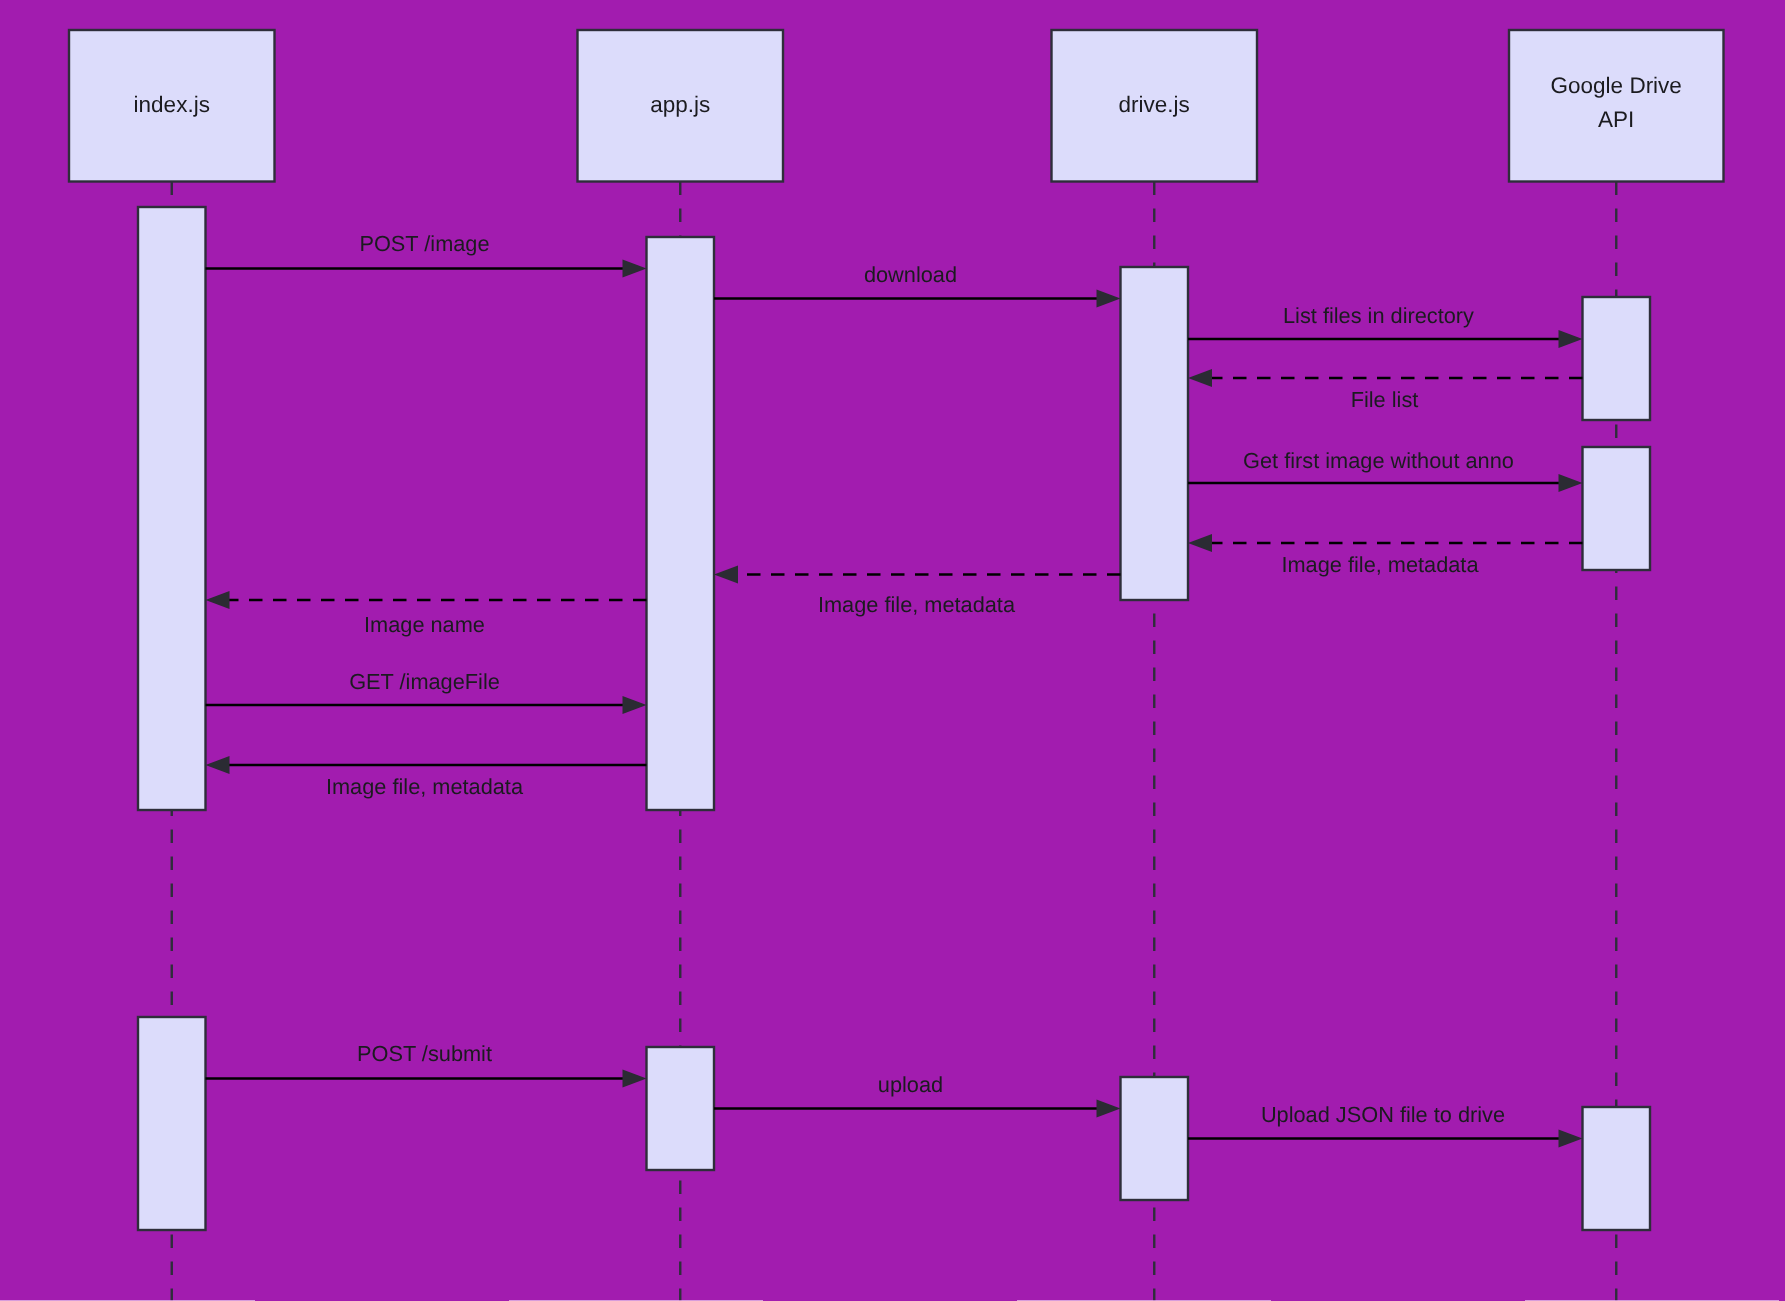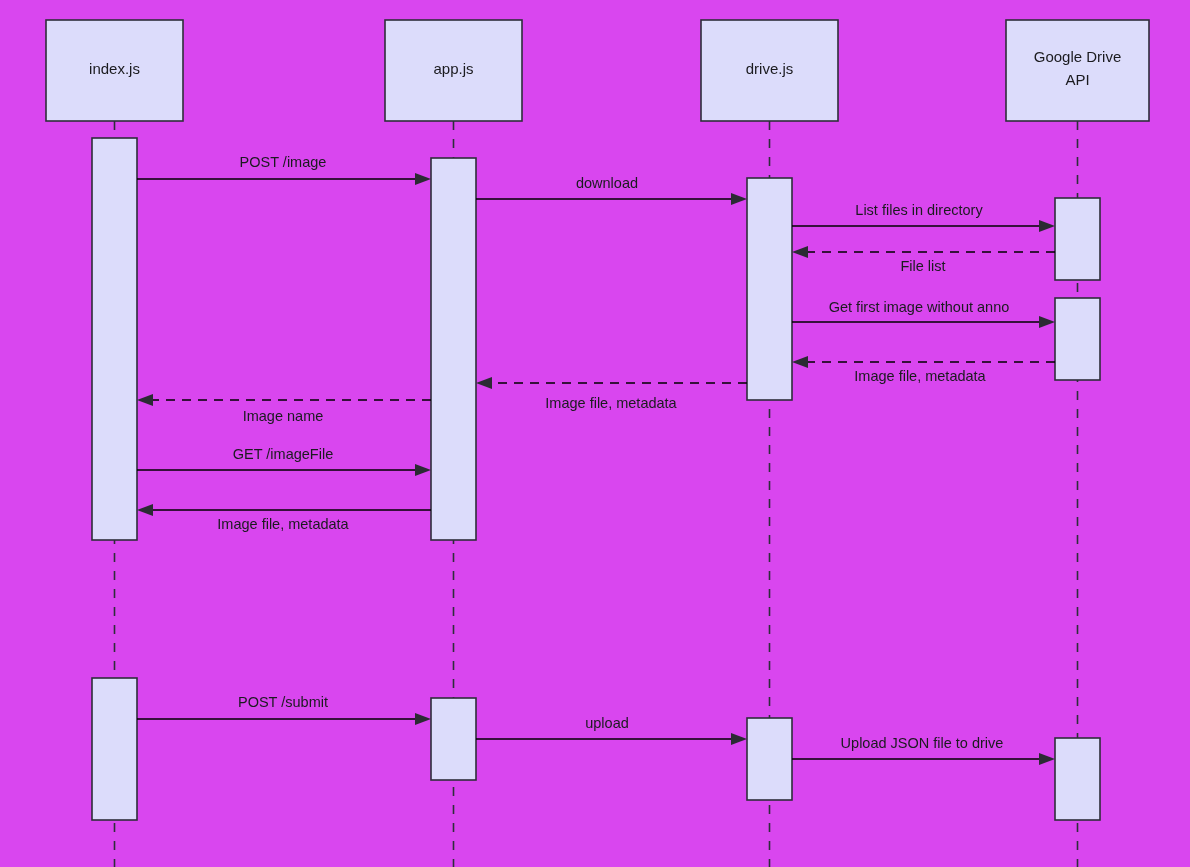--- a/index.html
+++ b/index.html
@@ -11,21 +11,21 @@
   body {
     font-family: "Liberation Sans", sans-serif;
     width: 1190px;
     height: 867px;
     overflow: hidden;
   }
   #diagram-root {
     position: relative;
     width: 1190px;
     height: 867px;
-    background: #d946ef;
+    background: #a21caf;
   }
   svg#sequence-svg {
     display: block;
     width: 1190px;
     height: 867px;
   }
   .participant-box {
     fill: #dcdcfb;
     stroke: #2e2e3a;
     stroke-width: 1.6;

